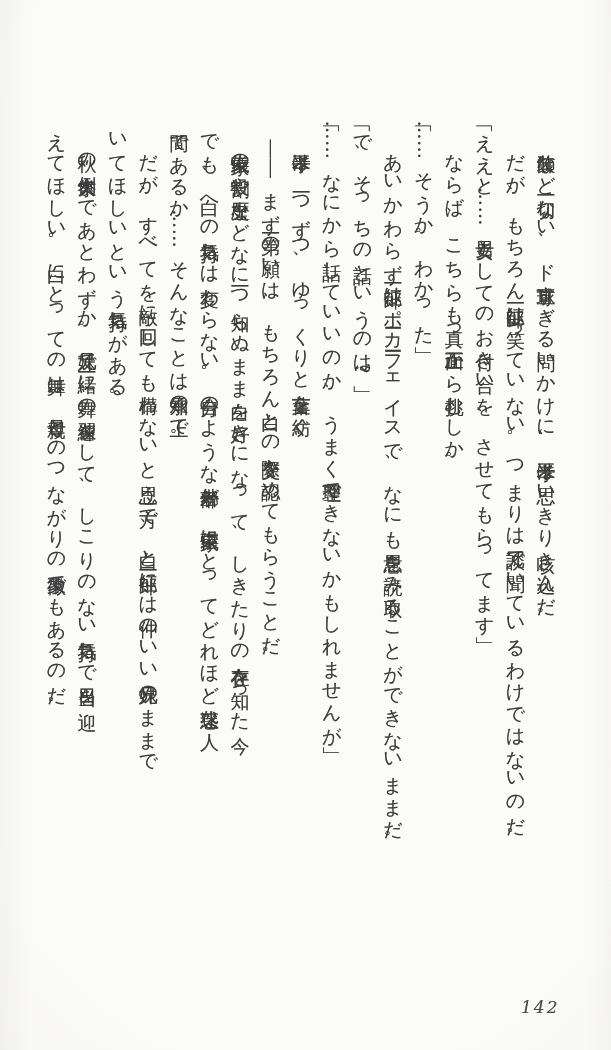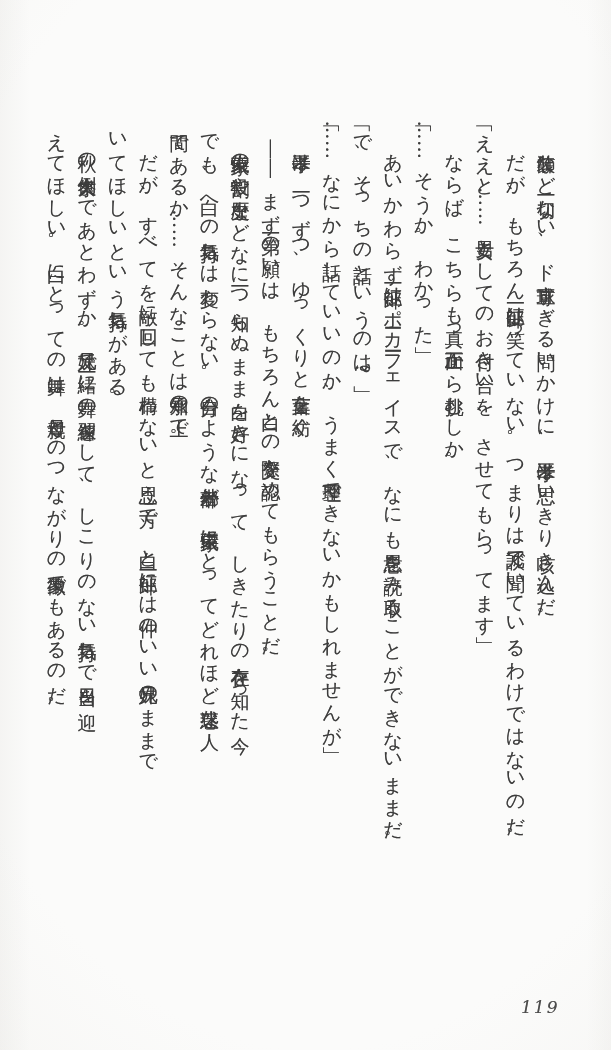--- a/index.html
+++ b/index.html
@@ -68,14 +68,14 @@
     <p class="line">　孝平は、一つずつ、ゆっくりと言葉を紡ぐ。</p>
     <p class="line">　――まず第一の願いは、もちろん白との交際を認めてもらうことだ。</p>
     <p class="line">　東儀家の役割や歴史などなに一つ知らぬまま白を好きになって、しきたりの存在を知った今</p>
     <p class="line">でも、白への気持ちは変わらない。自分のような部外者が、東儀家にとってどれほど迷惑な人</p>
     <p class="line">間であるか……そんなことは承知の上で。</p>
     <p class="line">　だが、すべてを敵に回しても構わないと思う一方で、白と征一郎には仲のいい兄妹のままで</p>
     <p class="line">いてほしいという気持ちがある。</p>
     <p class="line">　秋の例大祭まであとわずか。兄妹で一緒に舞の練習をして、しこりのない気持ちで当日を迎</p>
     <p class="line">えてほしい。白にとっての舞は、母親とのつながりの象徴でもあるのだ。</p>
   </div>
-  <div class="page-number">119</div>
+  <div class="page-number">142</div>
 </div>
 
 </body></html>

